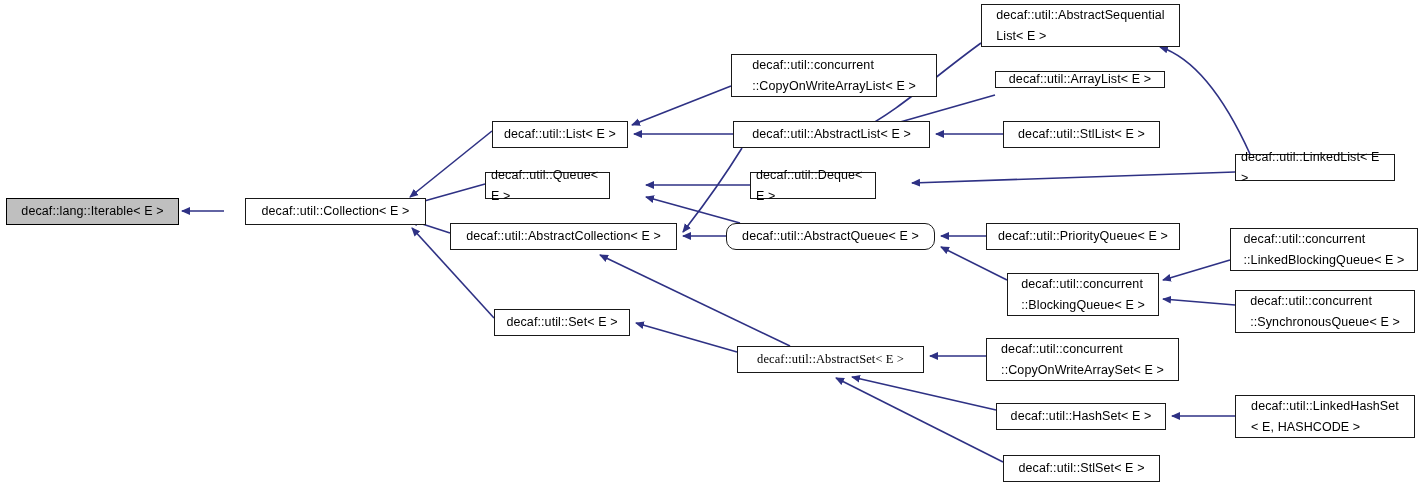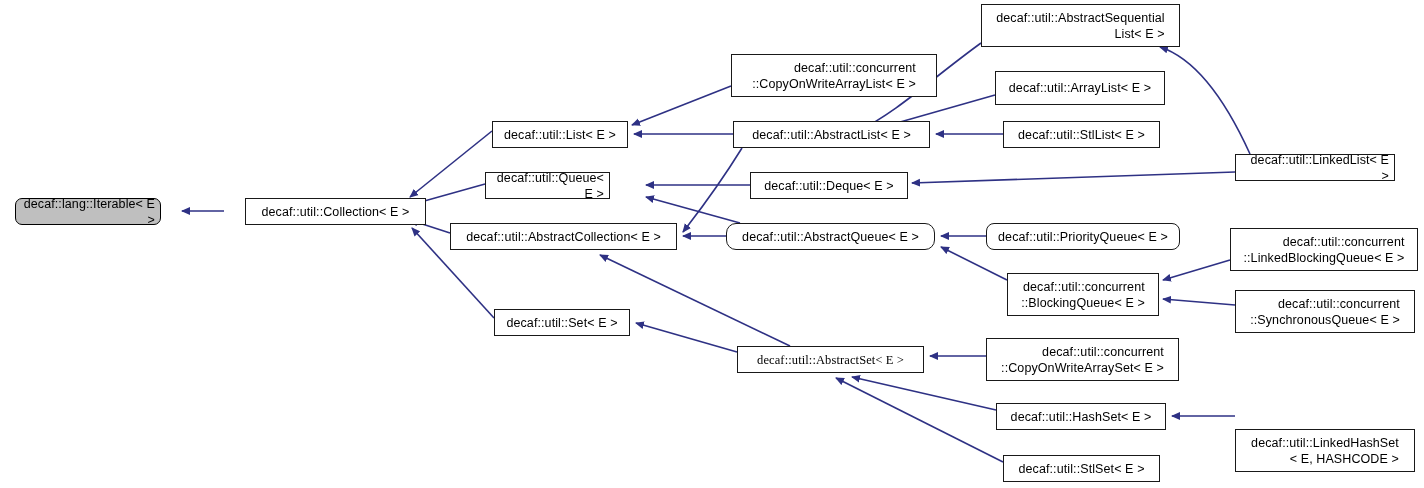--- a/index.html
+++ b/index.html
@@ -24,25 +24,25 @@
     height: 488px;
     pointer-events: none;
   }
   .node {
     position: absolute;
     box-sizing: border-box;
     border: 1px solid #191919;
     background: #ffffff;
     color: #000000;
     font-size: 12.5px;
-    line-height: 16px;
+    line-height: 21px;
     display: flex;
     align-items: center;
     justify-content: center;
-    text-align: right;
+    text-align: left;
     white-space: pre-line;
     letter-spacing: 0.1px;
     z-index: 3;
   }
   .node.highlight {
     background: #bfbfbf;
     border: 1px solid #000000;
   }
   .node .label {
     display: block;
@@ -82,44 +82,44 @@
         <path d="M 1007,280 L 941,247" fill="none" stroke="#2e3184" stroke-width="1.6" marker-end="url(#arrowhead)"></path>
         <path d="M 1230,260 L 1163,280" fill="none" stroke="#2e3184" stroke-width="1.6" marker-end="url(#arrowhead)"></path>
         <path d="M 1235,305 L 1163,299" fill="none" stroke="#2e3184" stroke-width="1.6" marker-end="url(#arrowhead)"></path>
         <path d="M 986,356 L 930,356" fill="none" stroke="#2e3184" stroke-width="1.6" marker-end="url(#arrowhead)"></path>
         <path d="M 996,410 L 852,377" fill="none" stroke="#2e3184" stroke-width="1.6" marker-end="url(#arrowhead)"></path>
         <path d="M 1003,462 L 836,378" fill="none" stroke="#2e3184" stroke-width="1.6" marker-end="url(#arrowhead)"></path>
         <path d="M 1235,416 L 1172,416" fill="none" stroke="#2e3184" stroke-width="1.6" marker-end="url(#arrowhead)"></path>
       </g>
   </svg>
   <div id="nodes">
-      <div class="node highlight" style="left: 15px; top: 198px; width: 146px; height: 27px; border-radius: 7px;"><span class="label">decaf::lang::Iterable&lt; E &gt;</span></div>
+      <div class="node highlight" style="left: 6px; top: 198px; width: 173px; height: 27px;"><span class="label">decaf::lang::Iterable&lt; E &gt;</span></div>
       <div class="node" style="left: 224px; top: 198px; width: 181px; height: 27px; margin-left: 21px;"><span class="label">decaf::util::Collection&lt; E &gt;</span></div>
       <div class="node" style="left: 492px; top: 121px; width: 136px; height: 27px;"><span class="label">decaf::util::List&lt; E &gt;</span></div>
       <div class="node" style="left: 485px; top: 172px; width: 125px; height: 27px;"><span class="label">decaf::util::Queue&lt; E &gt;</span></div>
       <div class="node" style="left: 450px; top: 223px; width: 227px; height: 27px;"><span class="label">decaf::util::AbstractCollection&lt; E &gt;</span></div>
       <div class="node" style="left: 494px; top: 309px; width: 136px; height: 27px;"><span class="label">decaf::util::Set&lt; E &gt;</span></div>
       <div class="node" style="left: 731px; top: 54px; width: 206px; height: 43px;"><span class="label">decaf::util::concurrent
 ::CopyOnWriteArrayList&lt; E &gt;</span></div>
       <div class="node" style="left: 733px; top: 121px; width: 197px; height: 27px;"><span class="label">decaf::util::AbstractList&lt; E &gt;</span></div>
-      <div class="node" style="left: 750px; top: 172px; width: 158px; height: 27px;"><span class="label">decaf::util::Deque&lt; E &gt;</span></div>
+      <div class="node" style="left: 750px; top: 172px; width: 126px; height: 27px;"><span class="label">decaf::util::Deque&lt; E &gt;</span></div>
       <div class="node" style="left: 726px; top: 223px; width: 209px; height: 27px; border-radius: 10px;"><span class="label">decaf::util::AbstractQueue&lt; E &gt;</span></div>
       <div class="node" style="left: 737px; top: 346px; width: 187px; height: 27px; font-family: Liberation Serif, serif;"><span class="label">decaf::util::AbstractSet&lt; E &gt;</span></div>
       <div class="node" style="left: 981px; top: 4px; width: 199px; height: 43px;"><span class="label">decaf::util::AbstractSequential
 List&lt; E &gt;</span></div>
-      <div class="node" style="left: 995px; top: 71px; width: 170px; height: 34px;"><span class="label">decaf::util::ArrayList&lt; E &gt;</span></div>
+      <div class="node" style="left: 995px; top: 71px; width: 170px; height: 17px;"><span class="label">decaf::util::ArrayList&lt; E &gt;</span></div>
       <div class="node" style="left: 1003px; top: 121px; width: 157px; height: 27px;"><span class="label">decaf::util::StlList&lt; E &gt;</span></div>
-      <div class="node" style="left: 986px; top: 223px; width: 194px; height: 27px; border-radius: 8px;"><span class="label">decaf::util::PriorityQueue&lt; E &gt;</span></div>
+      <div class="node" style="left: 986px; top: 223px; width: 194px; height: 27px;"><span class="label">decaf::util::PriorityQueue&lt; E &gt;</span></div>
       <div class="node" style="left: 1007px; top: 273px; width: 152px; height: 43px;"><span class="label">decaf::util::concurrent
 ::BlockingQueue&lt; E &gt;</span></div>
       <div class="node" style="left: 986px; top: 338px; width: 193px; height: 43px;"><span class="label">decaf::util::concurrent
 ::CopyOnWriteArraySet&lt; E &gt;</span></div>
       <div class="node" style="left: 996px; top: 403px; width: 170px; height: 27px;"><span class="label">decaf::util::HashSet&lt; E &gt;</span></div>
       <div class="node" style="left: 1003px; top: 455px; width: 157px; height: 27px;"><span class="label">decaf::util::StlSet&lt; E &gt;</span></div>
       <div class="node" style="left: 1235px; top: 154px; width: 160px; height: 27px;"><span class="label">decaf::util::LinkedList&lt; E &gt;</span></div>
       <div class="node" style="left: 1230px; top: 228px; width: 188px; height: 43px;"><span class="label">decaf::util::concurrent
 ::LinkedBlockingQueue&lt; E &gt;</span></div>
       <div class="node" style="left: 1235px; top: 290px; width: 180px; height: 43px;"><span class="label">decaf::util::concurrent
 ::SynchronousQueue&lt; E &gt;</span></div>
-      <div class="node" style="left: 1235px; top: 395px; width: 180px; height: 43px; margin-top: 34px;"><span class="label">decaf::util::LinkedHashSet
+      <div class="node" style="left: 1235px; top: 395px; width: 180px; height: 43px;"><span class="label">decaf::util::LinkedHashSet
 &lt; E, HASHCODE &gt;</span></div>
     </div>
 </div>
 
 </body></html>

